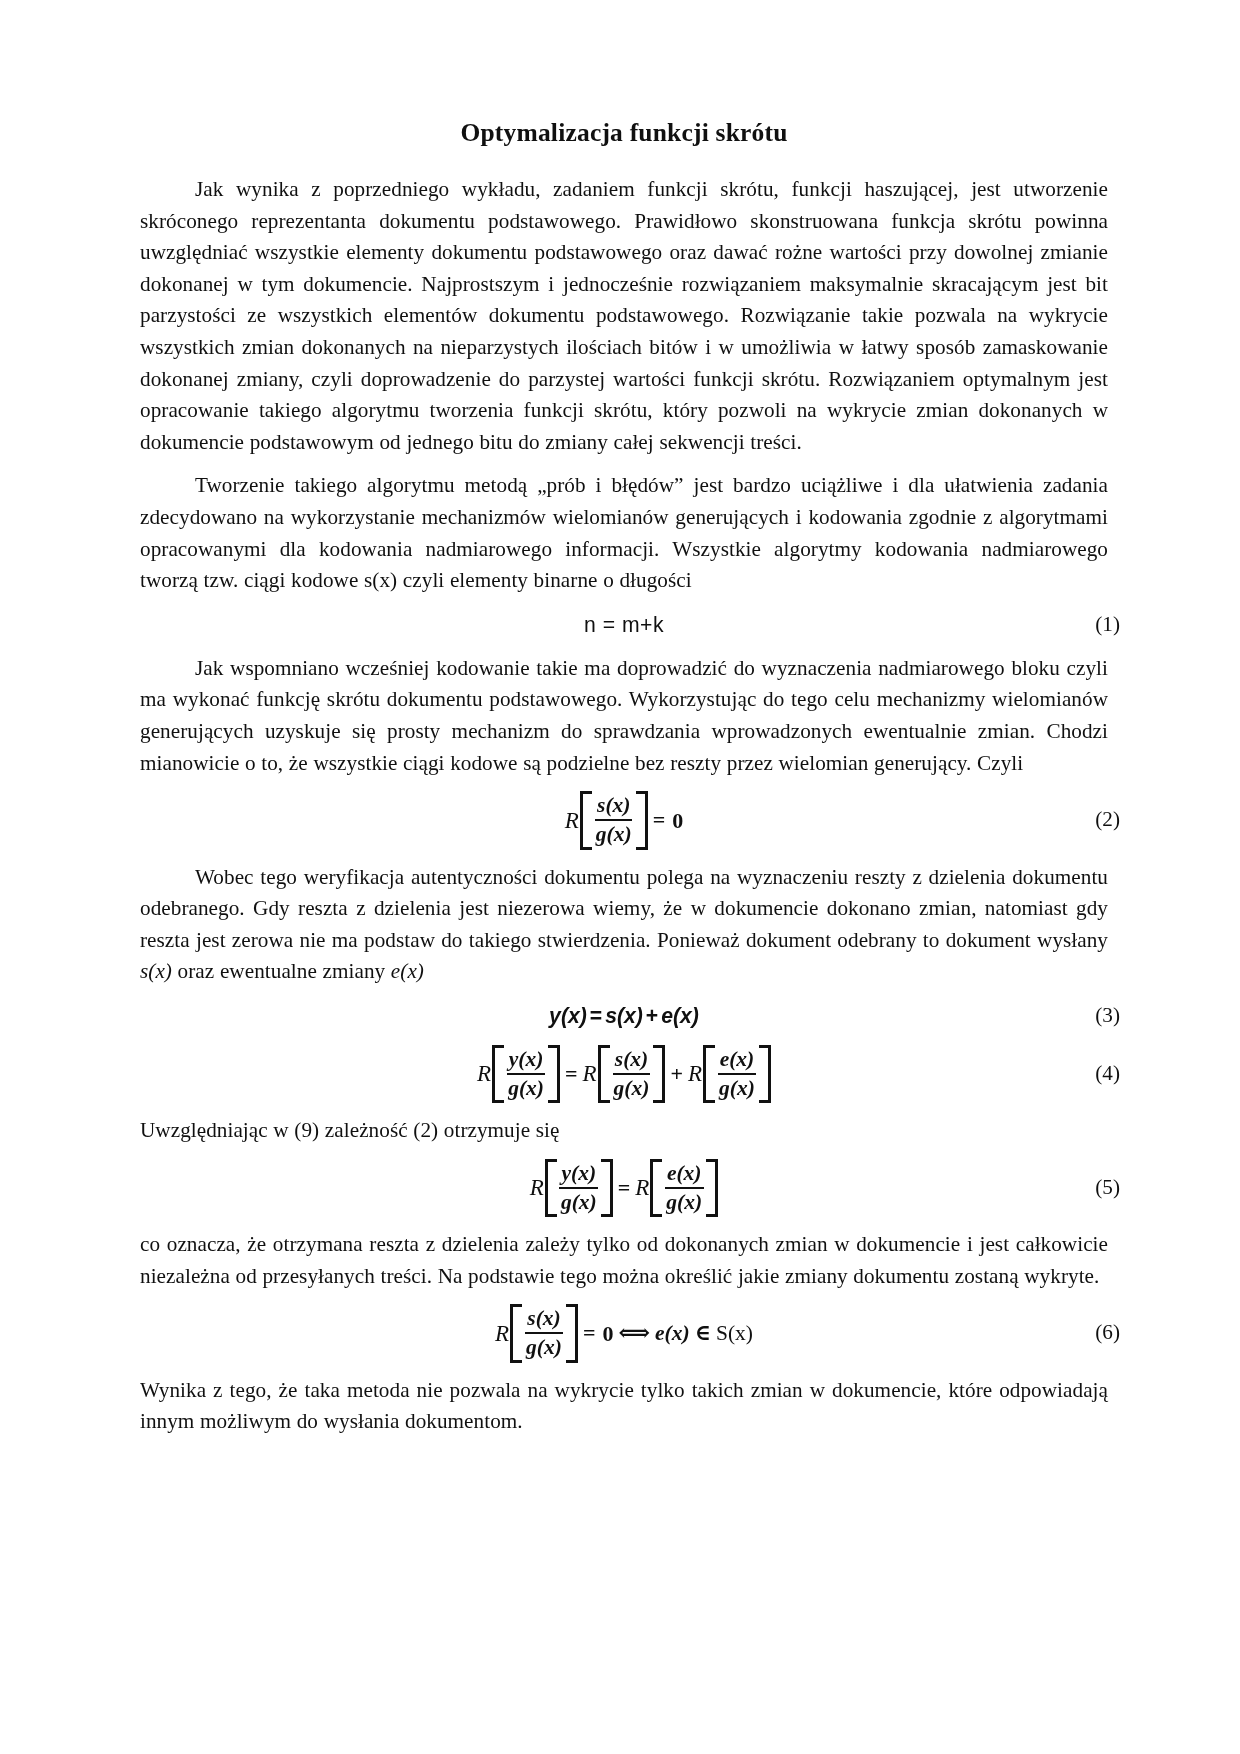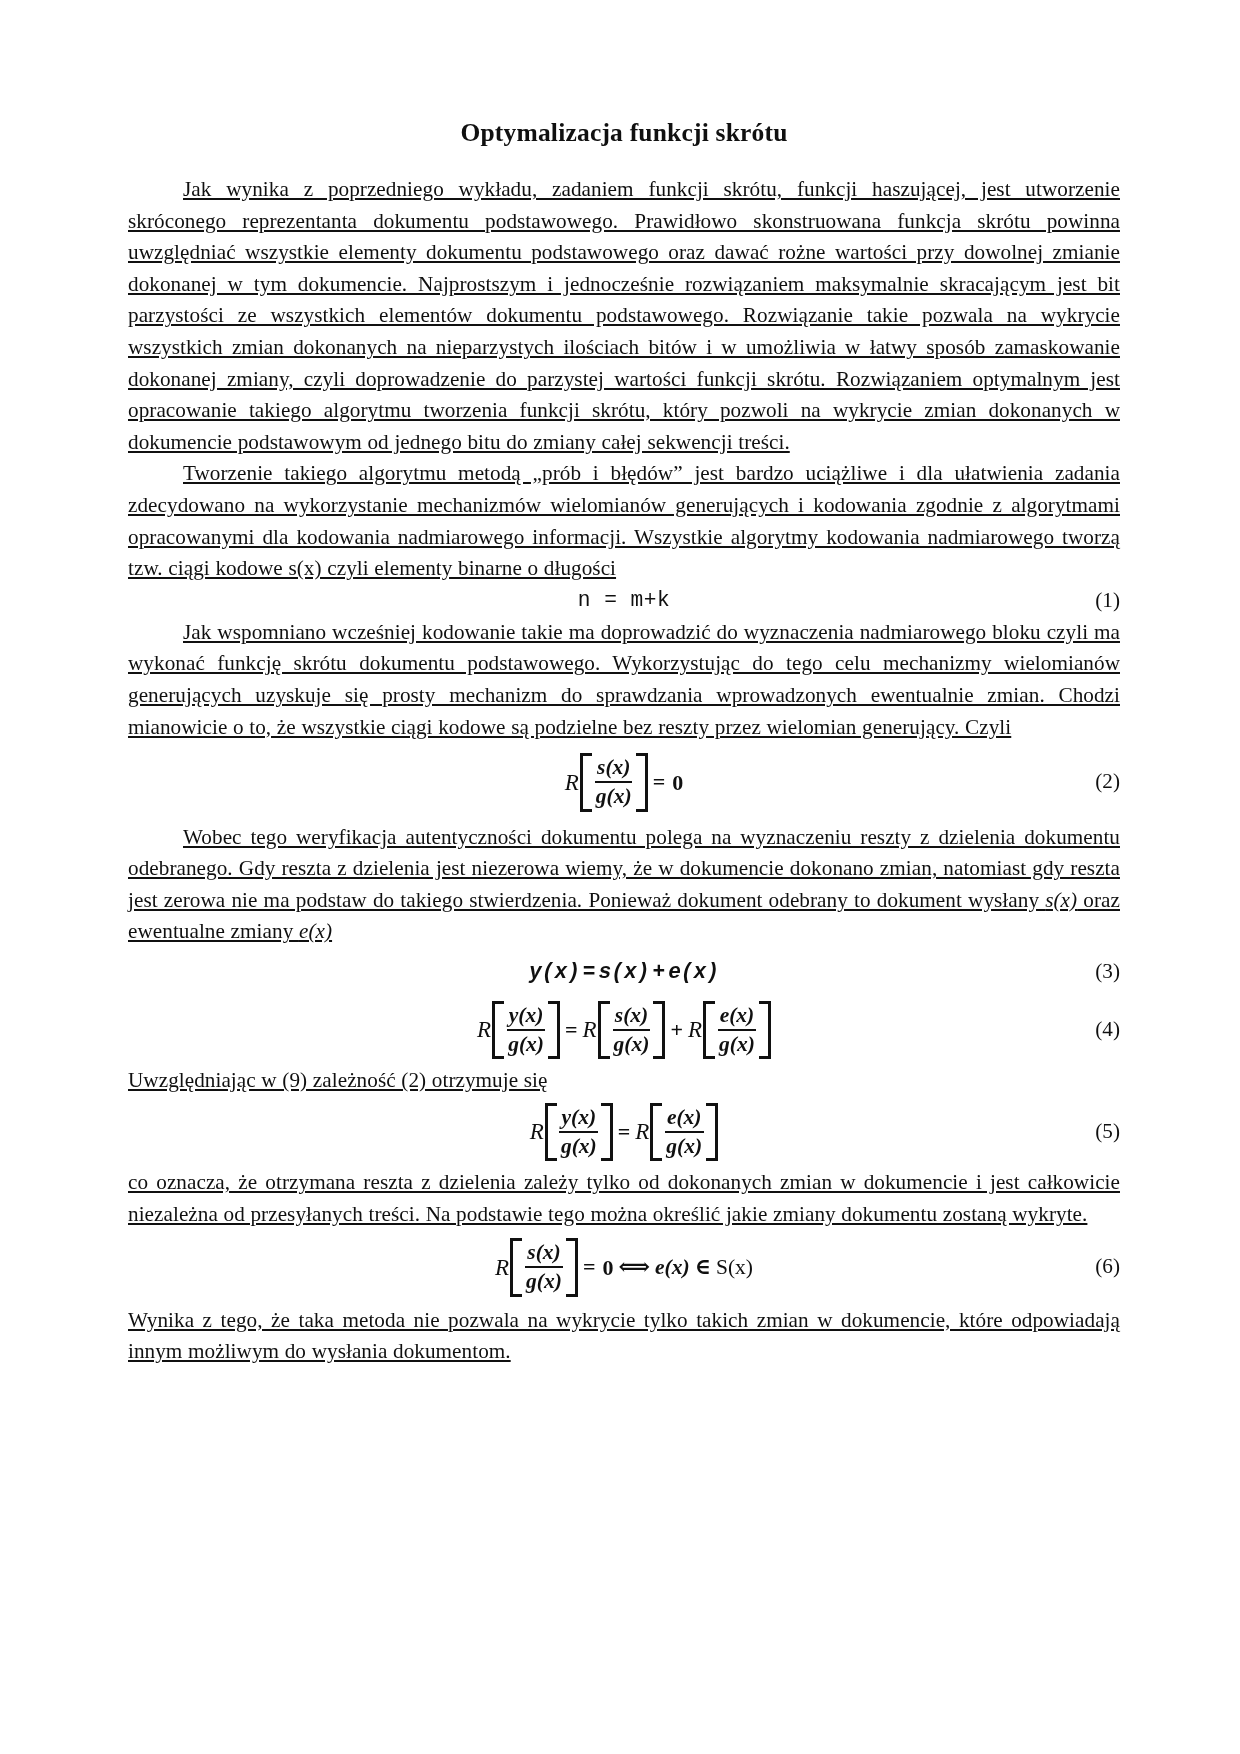--- a/index.html
+++ b/index.html
@@ -26,28 +26,27 @@
   }
   .doc-title {
     text-align: center;
     font-size: 25.5px;
     font-weight: bold;
     letter-spacing: 0.2px;
     margin: 0 0 26px 0;
     font-family: "Liberation Serif", "DejaVu Serif", serif;
   }
   p.body-par {
-    margin: 0;
+    margin: 12px;
     font-size: 21.2px;
     line-height: 31.6px;
     text-align: justify;
     text-justify: inter-word;
     letter-spacing: 0.05px;
     word-spacing: 0.3px;
-    text-decoration: underline;
   }
   p.indent { text-indent: 55px; }
   p.noindent { text-indent: 0; }
 
   
   .eq-row {
     position: relative;
     display: block;
     width: 100%;
     margin: 0;
@@ -62,21 +61,21 @@
     position: absolute;
     right: 0;
     top: 0;
     font-size: 21.2px;
     line-height: 31.6px;
   }
   .eq-num.mid { top: 50%; transform: translateY(-50%); }
 
   
   .mathline {
-    font-family: Liberation Mono, monospace;
+    font-family: Liberation Sans, sans-serif;
     font-size: 21.2px;
   }
   .mathline.plain { letter-spacing: 0.5px; }
   .mi { font-style: italic; font-weight: bold; }
   .mop { font-weight: bold; padding: 0 3px; }
 
   
   .fexpr {
     display: inline-flex;
     align-items: center;

